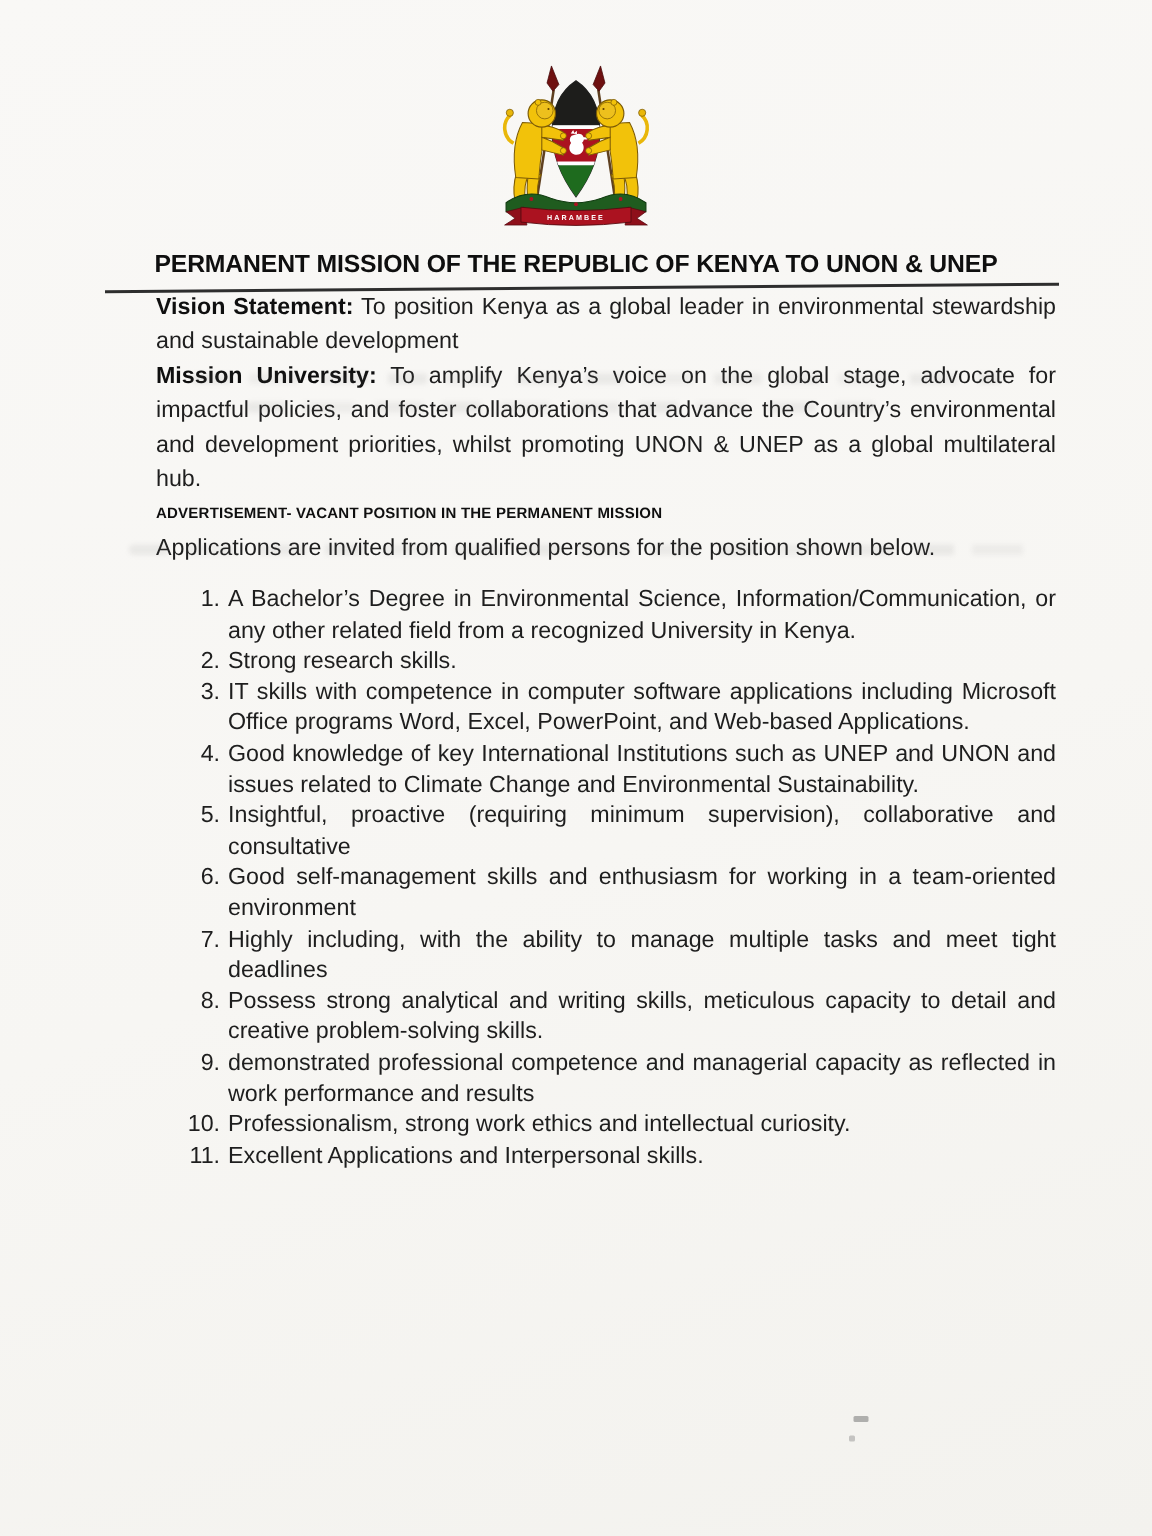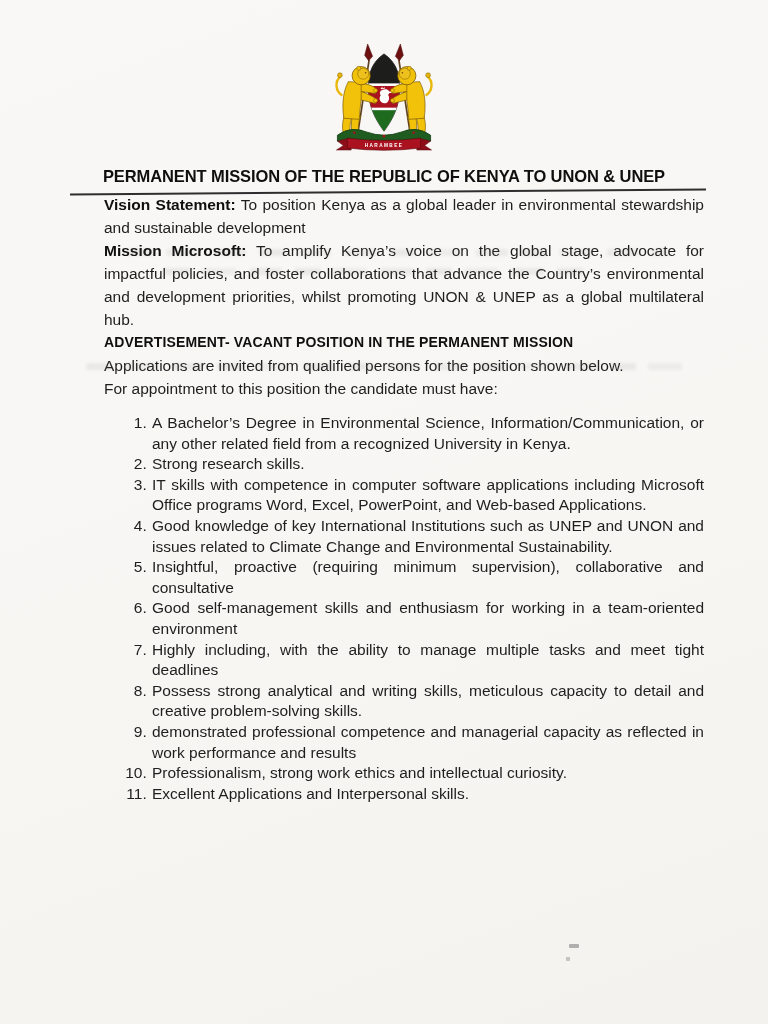--- a/index.html
+++ b/index.html
@@ -34,21 +34,21 @@
     transform:rotate(-0.45deg);
   }
   .content { padding:0 64px 0 104px; }
   .content p { margin:0; text-align:justify; }
   .vision { margin-top:18px; }
   .mission { margin-top:38px; }
   .stmt-label { font-weight:bold; color:#0f0f0f; }
   .advert-heading {
     margin-top:27px;
     font-weight:bold;
-    font-size:14px;
+    font-size:10px;
     color:#0f0f0f;
     text-align:center;
     letter-spacing:0.15px;
   }
   .advert-intro { margin-top:13px; text-align:left; }
   .position-title {
     margin-top:9px;
     font-weight:bold;
     color:#0f0f0f;
     text-align:left !important;
@@ -151,28 +151,27 @@
     </svg>
   </div>
 
   <div class="masthead-title">PERMANENT MISSION OF THE REPUBLIC OF KENYA TO UNON &amp; UNEP</div>
   <hr class="masthead-rule">
 
   <div class="content">
 
     <p class="vision"><span class="stmt-label">Vision Statement:</span> <span>To position Kenya as a global leader in environmental stewardship and sustainable development</span></p>
 
-    <p class="mission"><span class="stmt-label">Mission Microsoft:</span> <span>To amplify Kenya’s voice on the global stage, advocate for impactful policies, and foster collaborations that advance the Country’s environmental and development priorities, whilst promoting UNON &amp; UNEP as a global multilateral hub.</span></p>
+    <p class="mission"><span class="stmt-label">Mission University:</span> <span>To amplify Kenya’s voice on the global stage, advocate for impactful policies, and foster collaborations that advance the Country’s environmental and development priorities, whilst promoting UNON &amp; UNEP as a global multilateral hub.</span></p>
 
     <p class="advert-heading">ADVERTISEMENT- VACANT POSITION IN THE PERMANENT MISSION</p>
 
     <p class="advert-intro">Applications are invited from qualified persons for the position shown below.</p>
 
 
-    <p class="req-intro">For appointment to this position the candidate must have:</p>
 
     <ol class="requirements">
       <li>A Bachelor’s Degree in Environmental Science, Information/Communication, or any other related field from a recognized University in Kenya.</li>
       <li>Strong research skills.</li>
       <li>IT skills with competence in computer software applications including Microsoft Office programs Word, Excel, PowerPoint, and Web-based Applications.</li>
       <li>Good knowledge of key International Institutions such as UNEP and UNON and issues related to Climate Change and Environmental Sustainability.</li>
       <li>Insightful, proactive (requiring minimum supervision), collaborative and consultative</li>
       <li>Good self-management skills and enthusiasm for working in a team-oriented environment</li>
       <li>Highly including, with the ability to manage multiple tasks and meet tight deadlines</li>
       <li>Possess strong analytical and writing skills, meticulous capacity to detail and creative problem-solving skills.</li>

